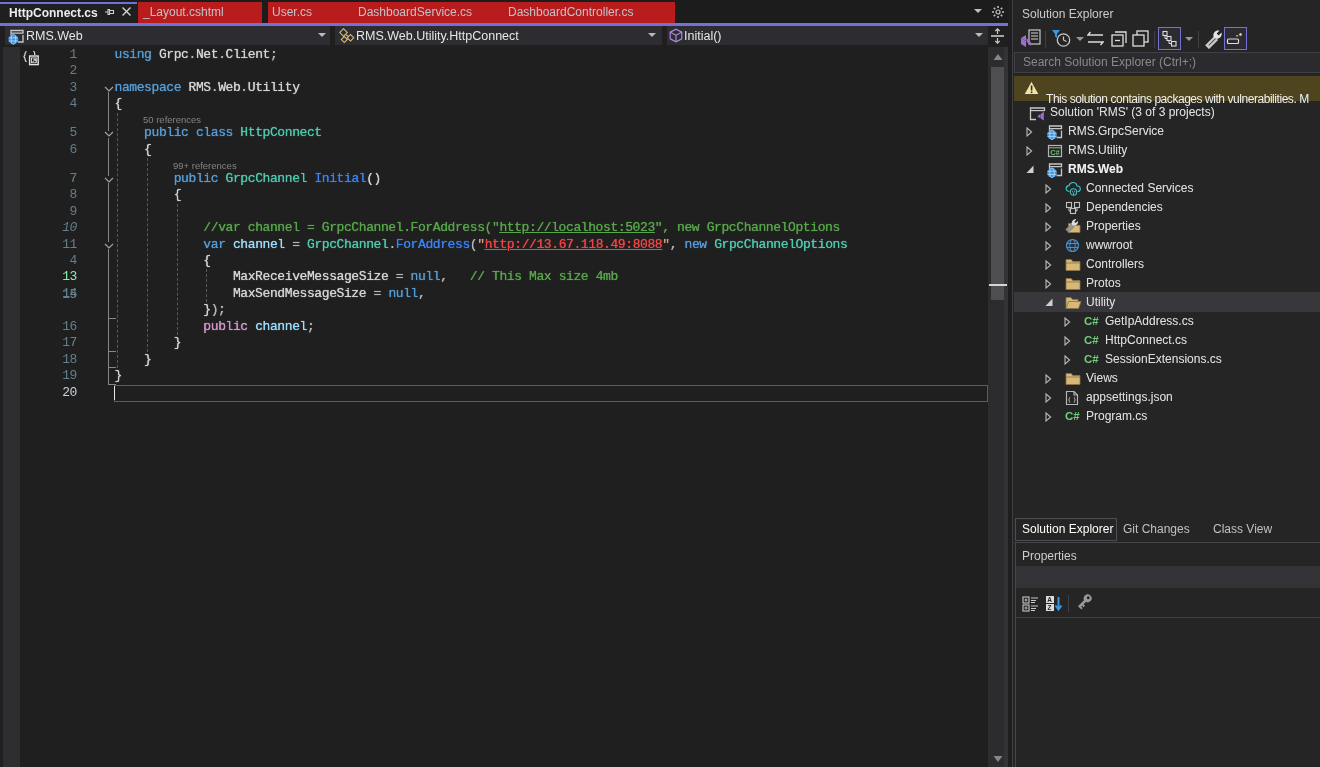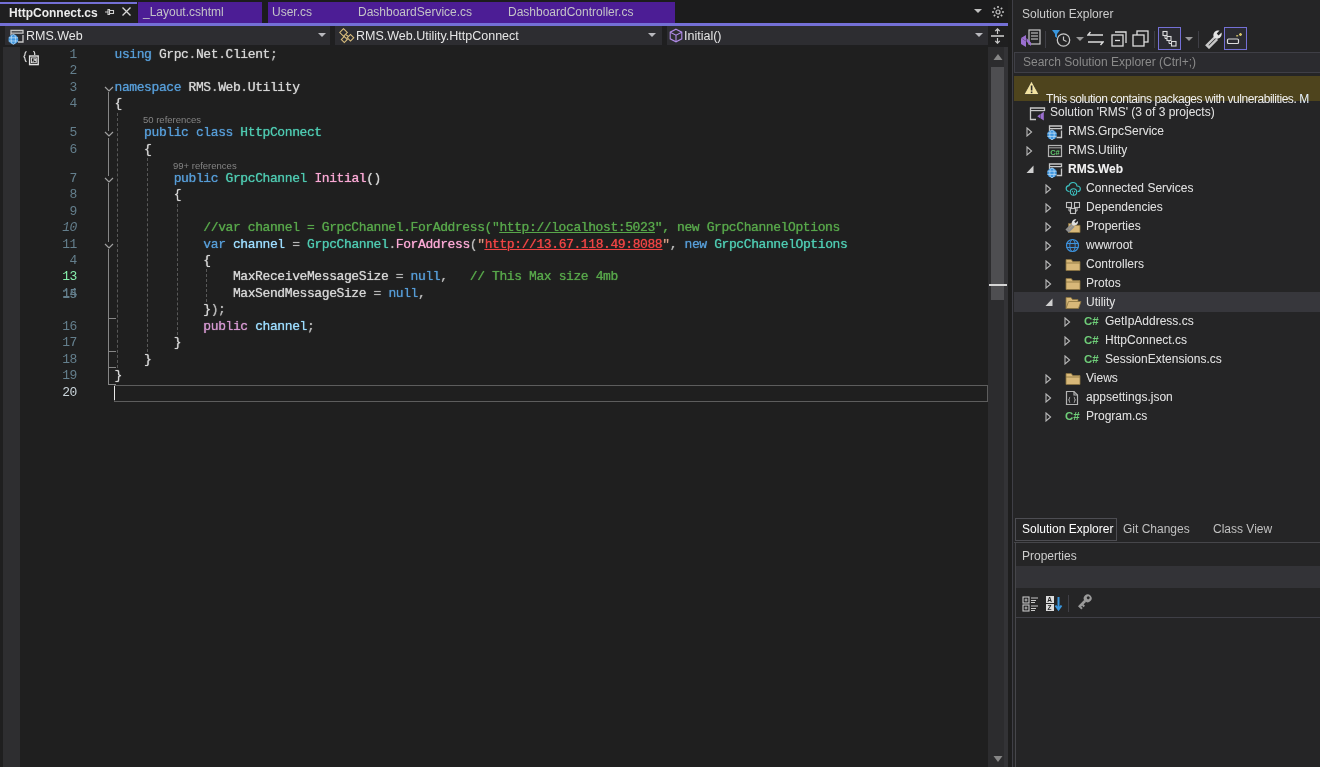--- a/index.html
+++ b/index.html
@@ -1,40 +1,40 @@
 <!DOCTYPE html>
 <html><head>
 <meta charset="utf-8">
 <style>
   html,body{margin:0;padding:0;background:#1e1e1e;}
   #root{position:relative;width:1320px;height:767px;overflow:hidden;background:#1e1e1e;
         font-family:"Liberation Sans",sans-serif;-webkit-font-smoothing:antialiased;}
   .abs{position:absolute;}
   
   #tabstrip{left:0;top:0;width:1008px;height:23px;background:#1c1c1d;}
-  .tab{position:absolute;top:2px;height:21px;background:#4c1d95;color:#c3c3c7;
+  .tab{position:absolute;top:2px;height:21px;background:#b91c1c;color:#c3c3c7;
        font-size:12px;line-height:21px;white-space:nowrap;}
   .tab.active{top:2px;height:18.5px;line-height:18.5px;background:#1f1f20;border-top:2.5px solid #7470d6;color:#ececec;font-weight:bold;}
   #accentline{left:0;top:23px;width:1008px;height:2.5px;background:#7470d6;}
   
   #navbar{left:0;top:25.5px;width:1008px;height:21.5px;background:#1f1f20;}
   .combo{position:absolute;top:26px;height:19px;background:#2d2d31;color:#e4e4e4;font-size:12.5px;line-height:19px;}
   .ddarrow{position:absolute;top:8px;width:0;height:0;border-left:4px solid transparent;border-right:4px solid transparent;border-top:4.5px solid #b9b9be;}
   
   #editor{left:0;top:47px;width:988px;height:720px;background:#1f1f1f;overflow:hidden;}
   #indmargin{left:3px;top:0;width:17px;height:720px;background:#2e2e30;}
   .lnum{position:absolute;left:0;width:77px;text-align:right;color:#647f8d;
         font-family:"Liberation Mono",monospace;font-size:13px;letter-spacing:-0.4px;}
   .cline{position:absolute;left:114.5px;white-space:pre;color:#d4d4d4;
         font-family:"Liberation Mono",monospace;font-size:13px;letter-spacing:-0.4px;text-shadow:0 0 0.9px;}
   .cl{position:absolute;left:143px;color:#848484;font-size:9.5px;}
   .kw{color:#569cd6;}
   .ctl{color:#d397cf;}
   .ty{color:#4ec9b0;}
-  .mth{color:#f9a8d4;}
+  .mth{color:#3b82f6;}
   .lv{color:#9cdcfe;}
   .str{color:#d69d85;}
   .cmt{color:#57a64a;}
   .op{color:#b8b8b8;}
   .url{color:#ef4444;text-decoration:underline;}
   .curl{text-decoration:underline;}
   .guide{position:absolute;width:0;border-left:1px dashed #585858;}
   .oline{position:absolute;left:108px;width:1px;background:#868686;}
   .otick{position:absolute;left:108px;width:8px;height:1px;background:#868686;}
   .chev{position:absolute;left:103.5px;width:10px;height:6px;}

